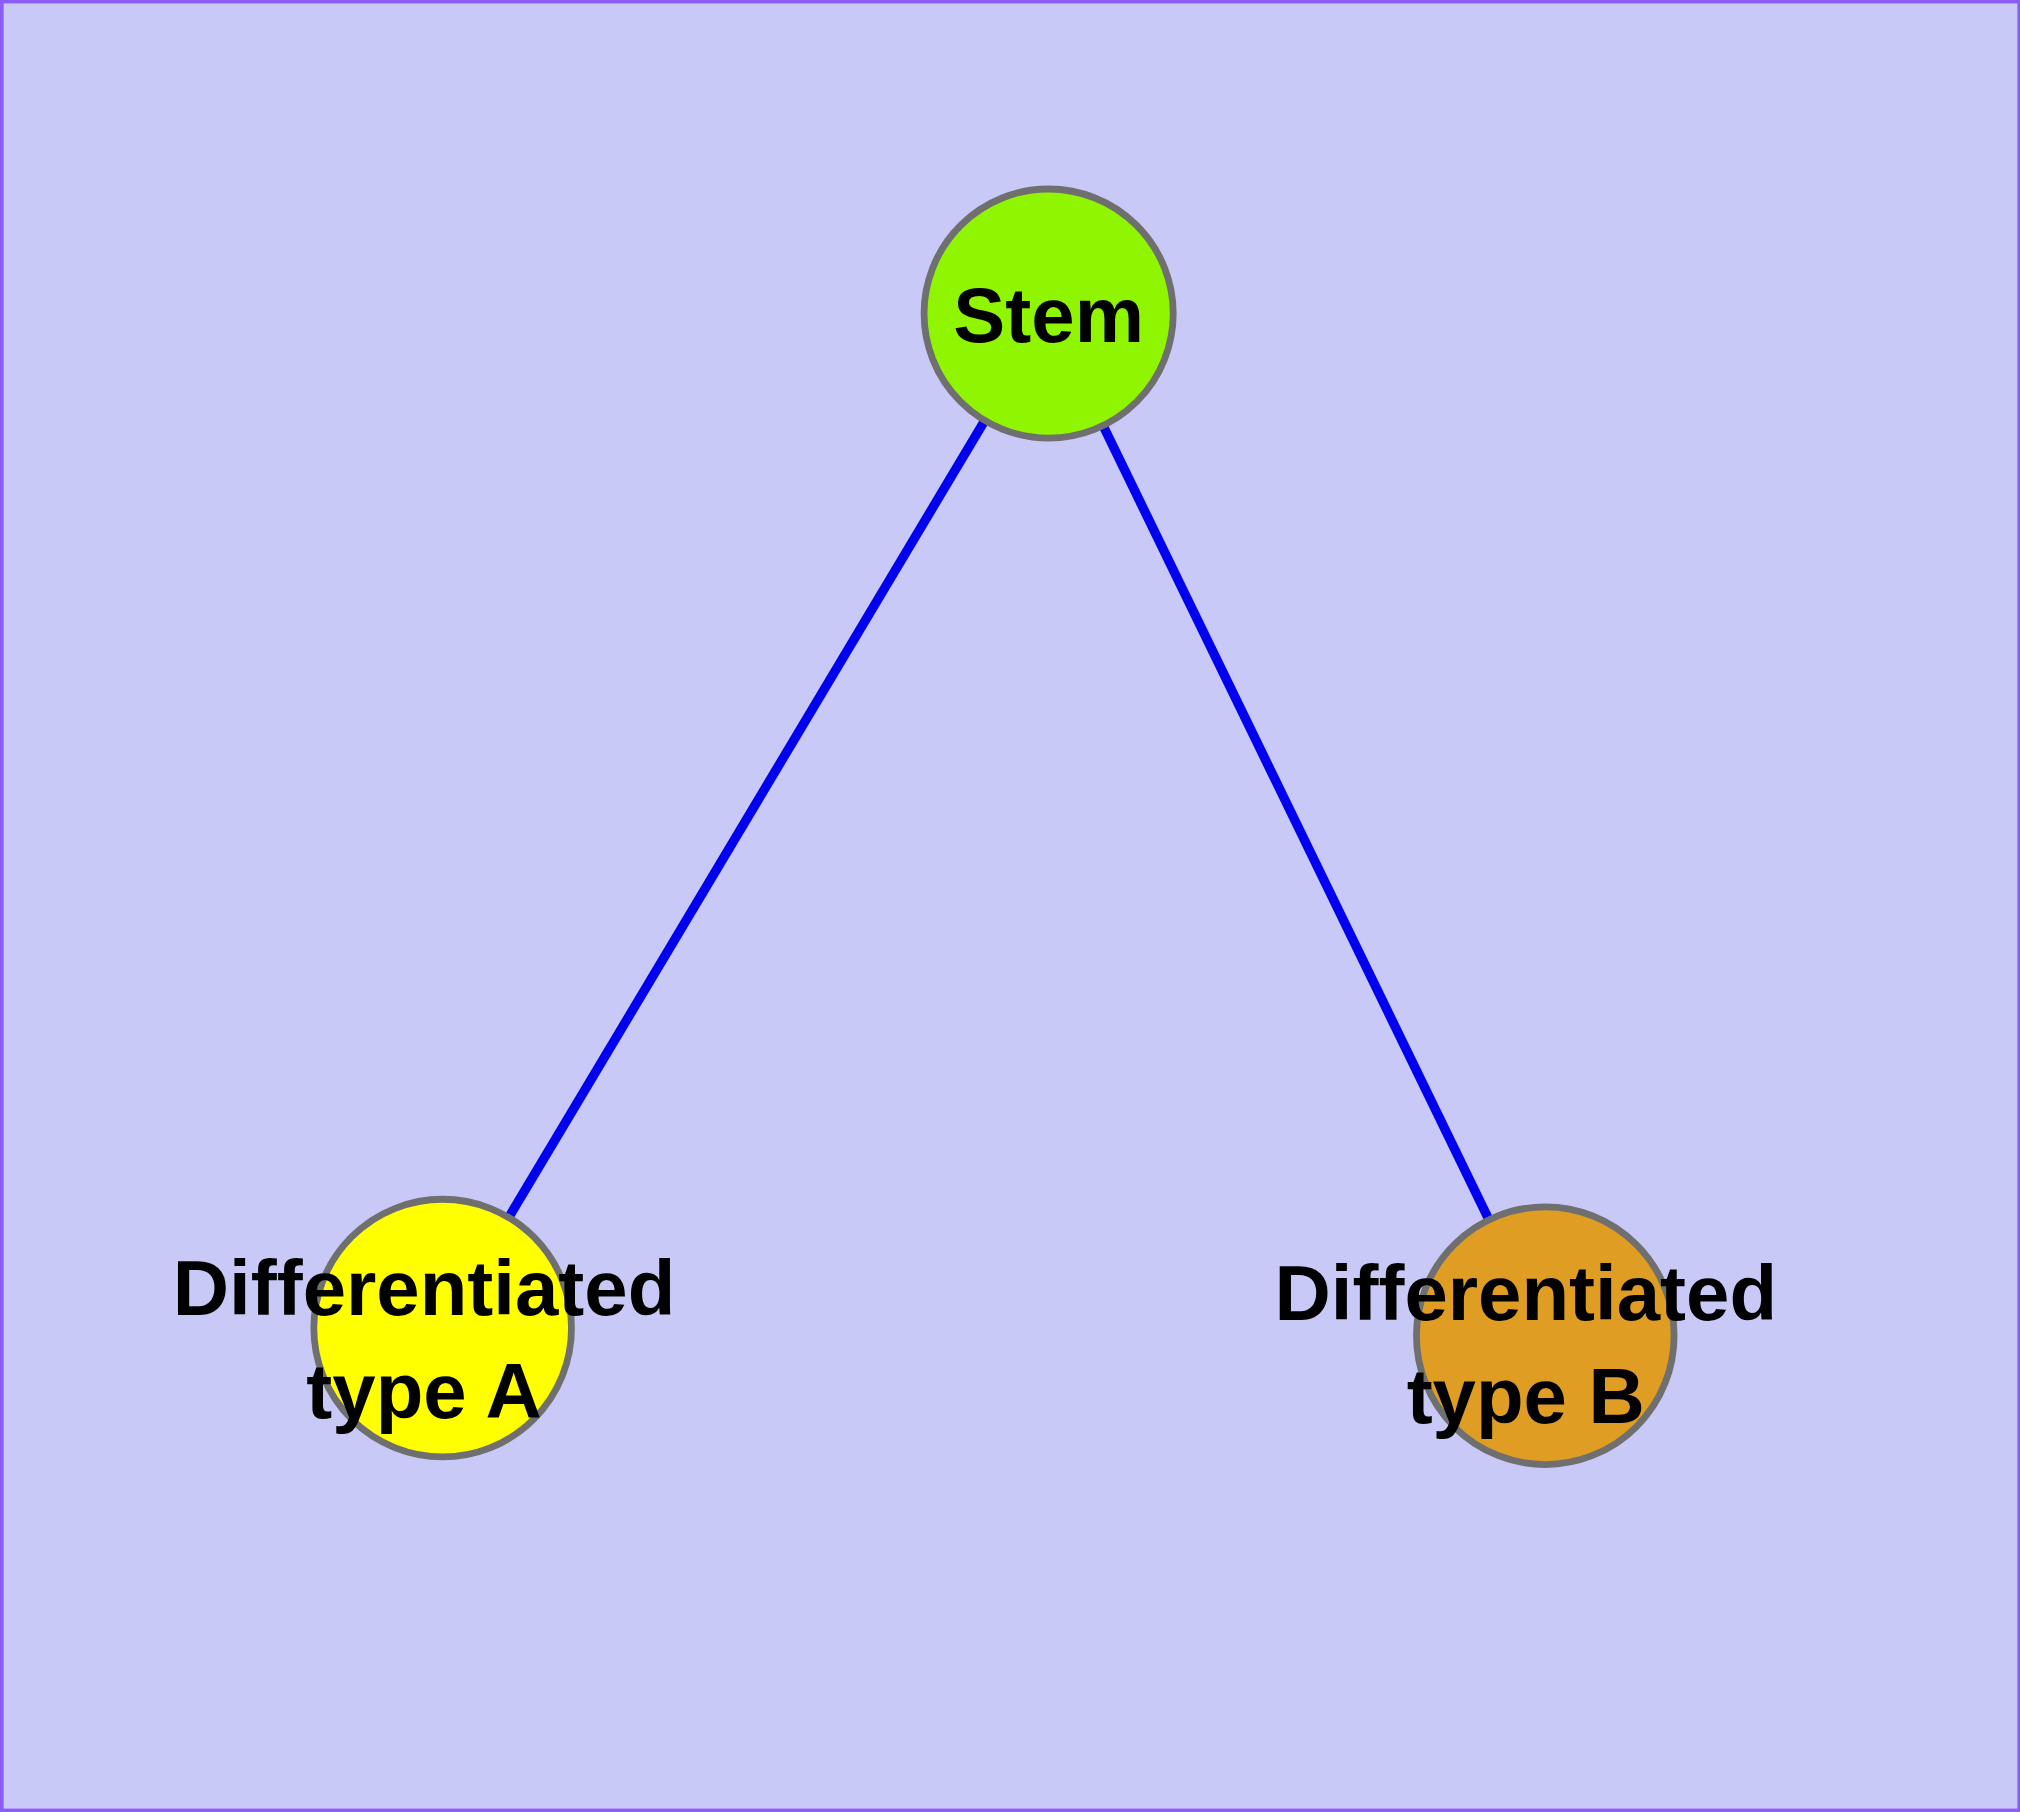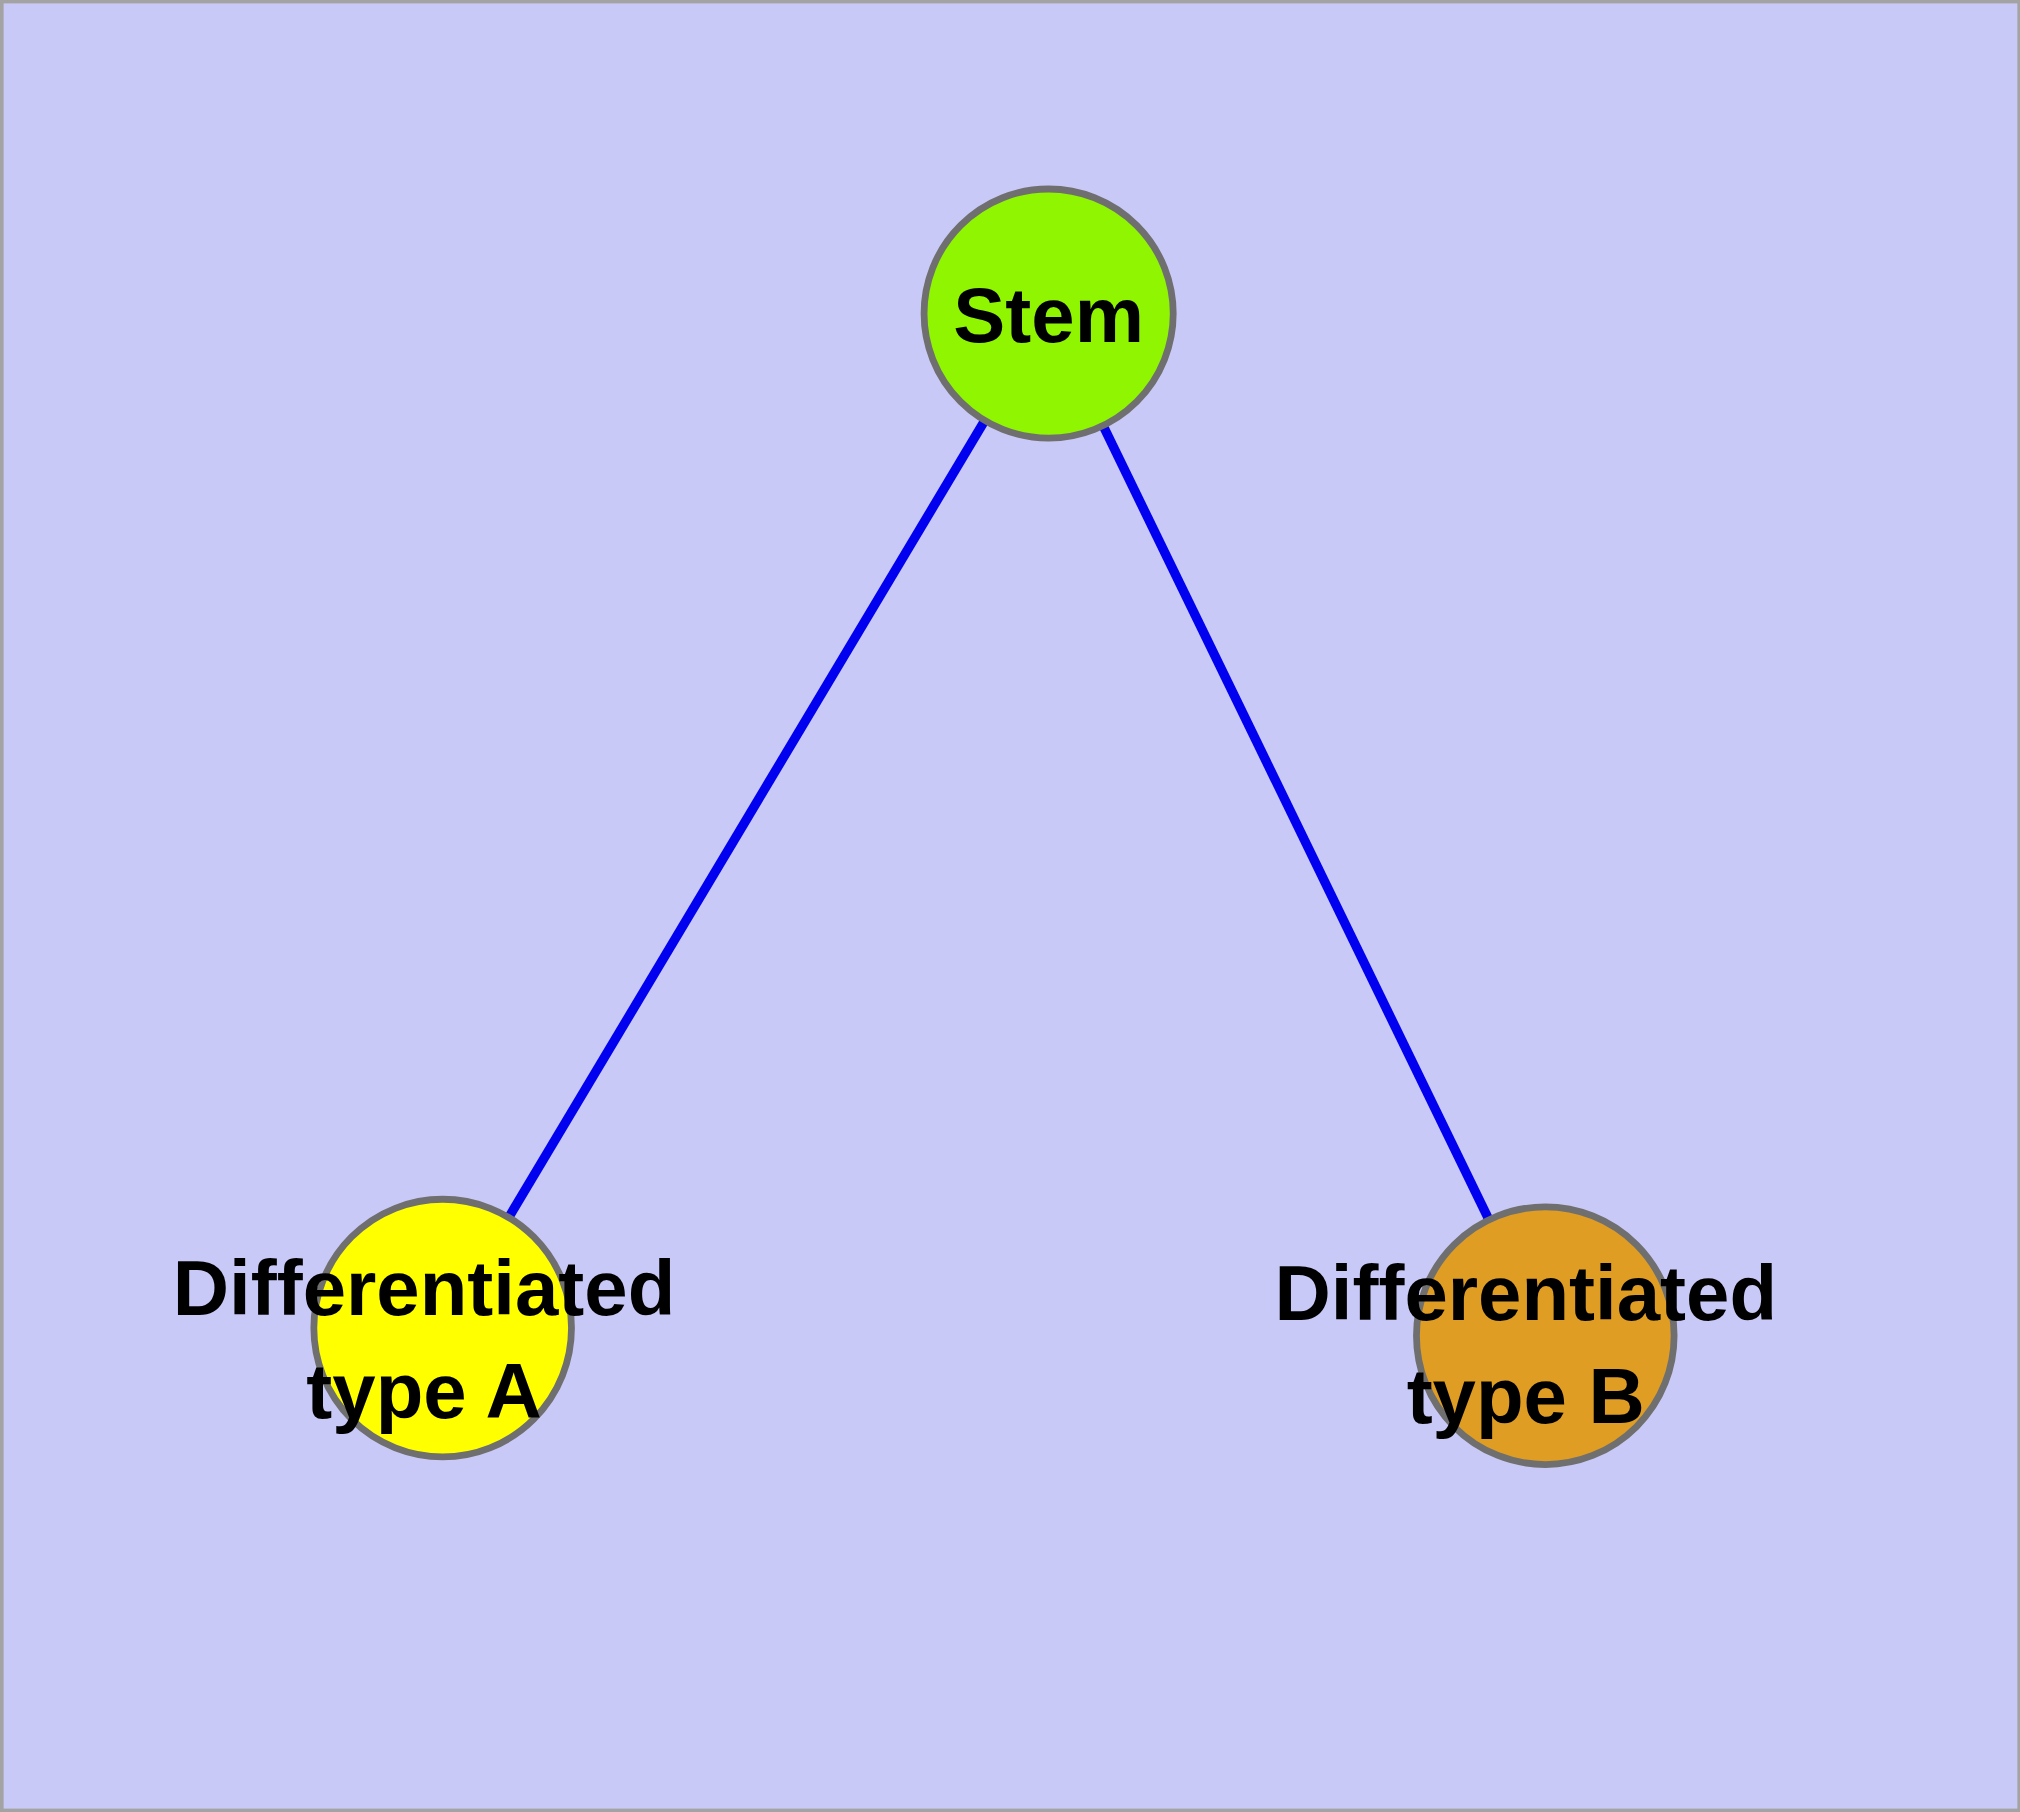--- a/index.html
+++ b/index.html
@@ -7,21 +7,21 @@
     padding: 0;
     background: #ffffff;
     width: 2021px;
     height: 1812px;
     overflow: hidden;
   }
   .diagram-wrap {
     position: relative;
     width: 2021px;
     height: 1812px;
-    background: #a3a3a3;
+    background: #8b5cf6;
   }
   svg.graph {
     position: absolute;
     left: 0;
     top: 0;
     display: block;
   }
   .node-label {
     font-family: "Liberation Sans", "DejaVu Sans", sans-serif;
     font-weight: bold;

